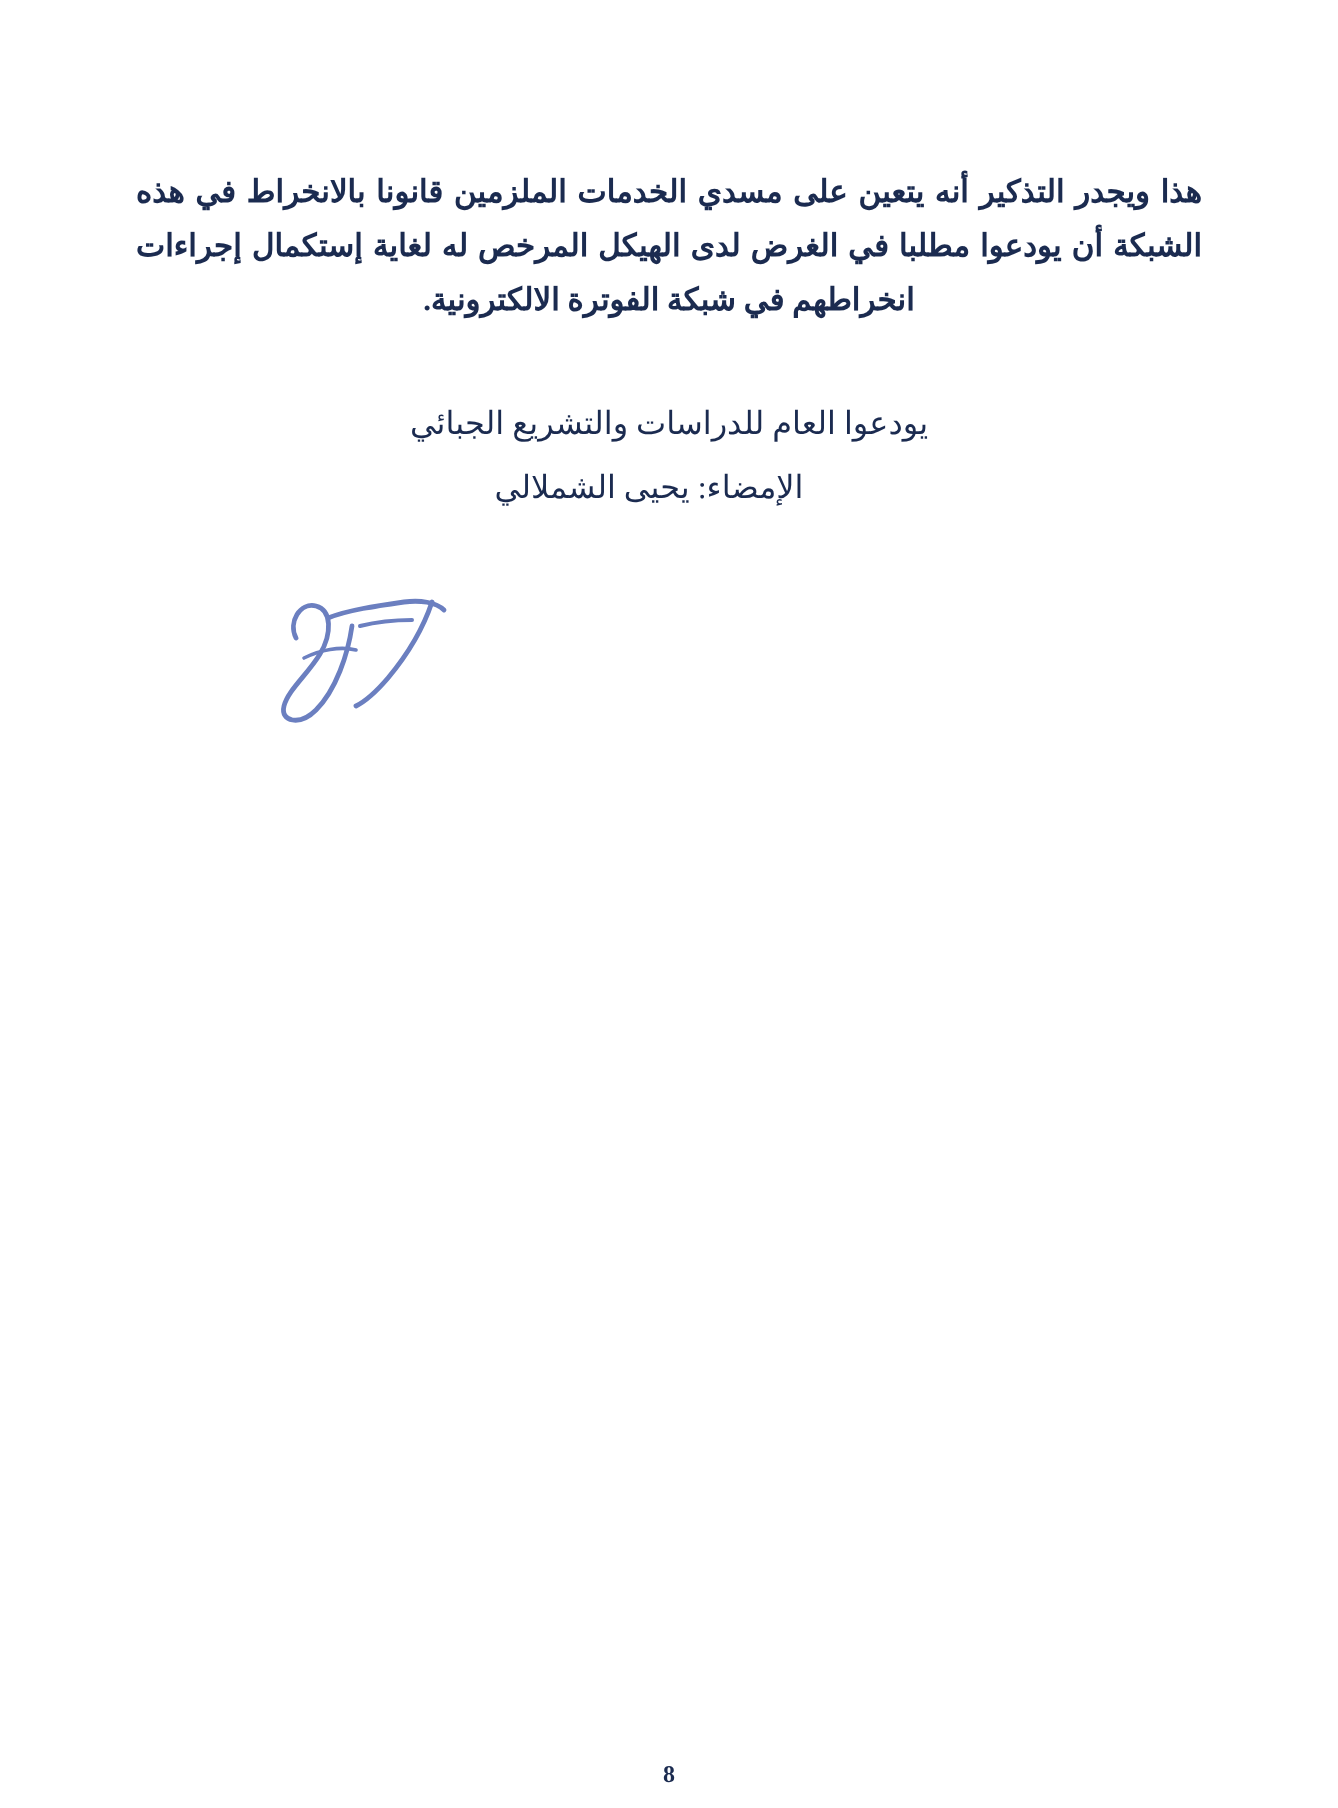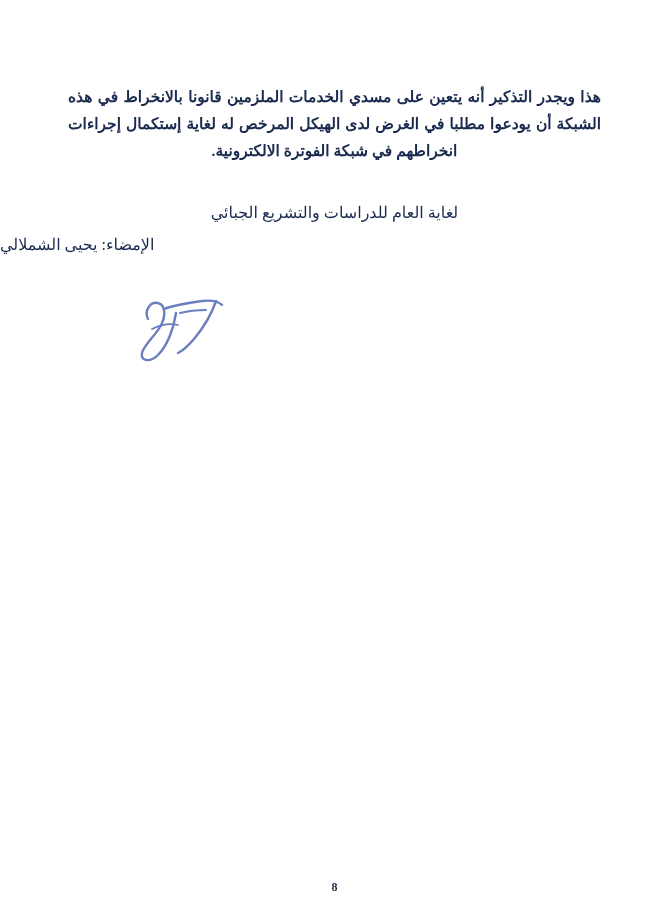--- a/index.html
+++ b/index.html
@@ -39,21 +39,21 @@
     direction: rtl;
     font-size: 16px;
     line-height: 1.6;
     color: #1b2b50;
   }
   .sign-name {
     position: absolute;
     top: 217px;
     right: 0;
     left: 0;
-    text-align: left;
+    text-align: center;
     direction: rtl;
     font-size: 16px;
     line-height: 1.6;
     color: #1b2b50;
     padding-right: 20px;
   }
   .signature {
     position: absolute;
     top: 268px;
     left: 130px;
@@ -75,21 +75,21 @@
     direction: ltr;
   }
 </style>
 </head>
 <body>
 
 <div class="page">
 
   <p class="body-block">هذا ويجدر التذكير أنه يتعين على مسدي الخدمات الملزمين قانونا بالانخراط في هذه الشبكة أن يودعوا مطلبا في الغرض لدى الهيكل المرخص له لغاية إستكمال إجراءات انخراطهم في شبكة الفوترة الالكترونية.</p>
 
-  <div class="sign-title">لغاية العام للدراسات والتشريع الجبائي</div>
+  <div class="sign-title">يودعوا العام للدراسات والتشريع الجبائي</div>
 
   <div class="sign-name">الإمضاء: يحيى الشملالي</div>
 
   <div class="signature">
     <svg width="120" height="90" viewBox="0 0 120 90" fill="none" xmlns="http://www.w3.org/2000/svg">
       <path d="M18 36 C14 28, 20 18, 28 20 C36 22, 36 34, 30 44 C24 54, 14 62, 12 70 C10 78, 20 80, 28 72 C38 62, 44 44, 46 30" stroke="#6b7fc0" stroke-width="2.4" stroke-linecap="round" fill="none"></path>
       <path d="M34 26 C44 22, 58 20, 72 18 C80 17, 88 18, 92 22" stroke="#6b7fc0" stroke-width="2.4" stroke-linecap="round" fill="none"></path>
       <path d="M86 18 C82 30, 74 44, 64 56 C58 63, 52 68, 48 70" stroke="#6b7fc0" stroke-width="2.4" stroke-linecap="round" fill="none"></path>
       <path d="M50 30 C58 28, 68 27, 76 27" stroke="#6b7fc0" stroke-width="2" stroke-linecap="round" fill="none"></path>
       <path d="M22 46 C30 42, 40 40, 48 42" stroke="#6b7fc0" stroke-width="1.8" stroke-linecap="round" fill="none"></path>

